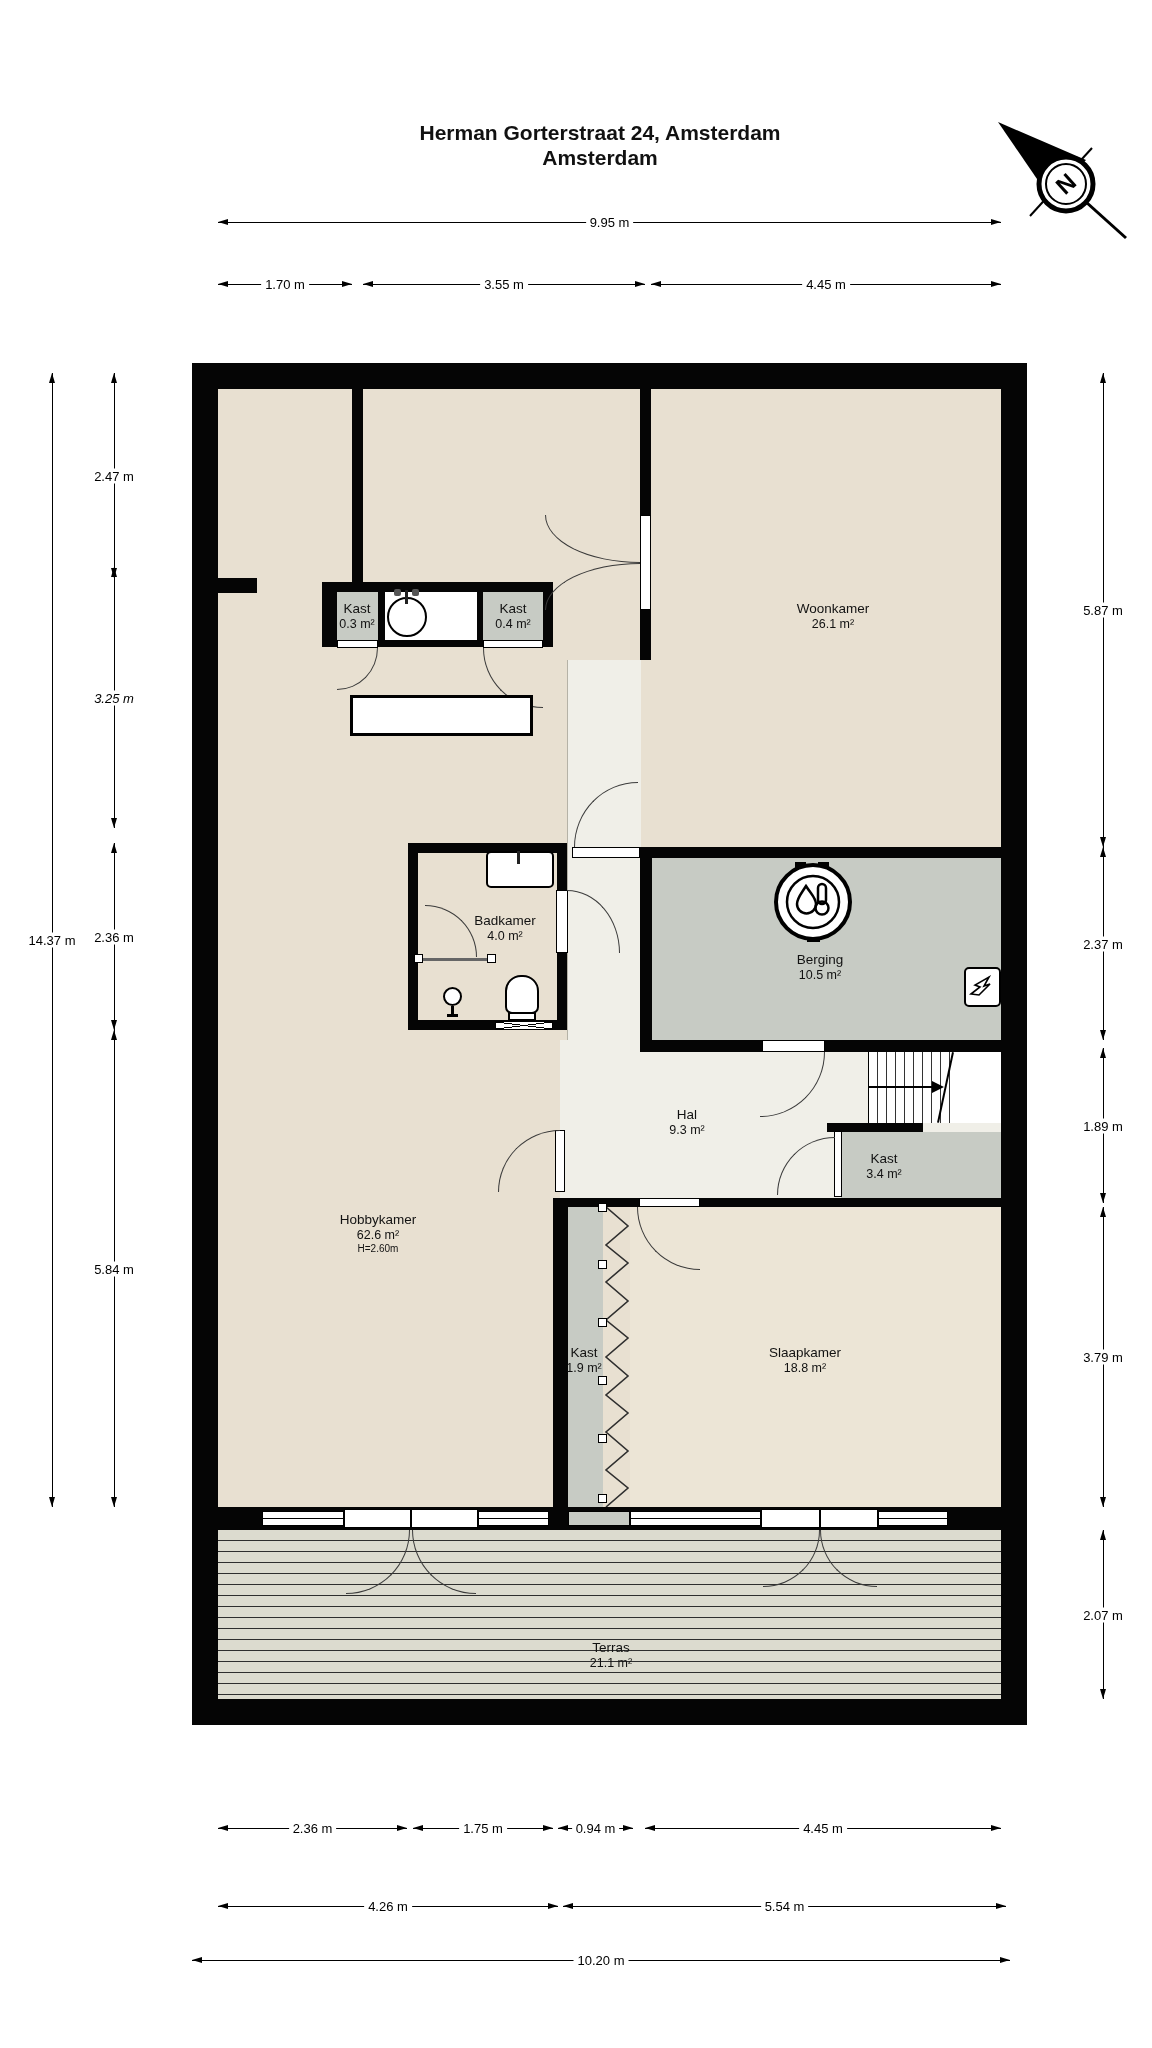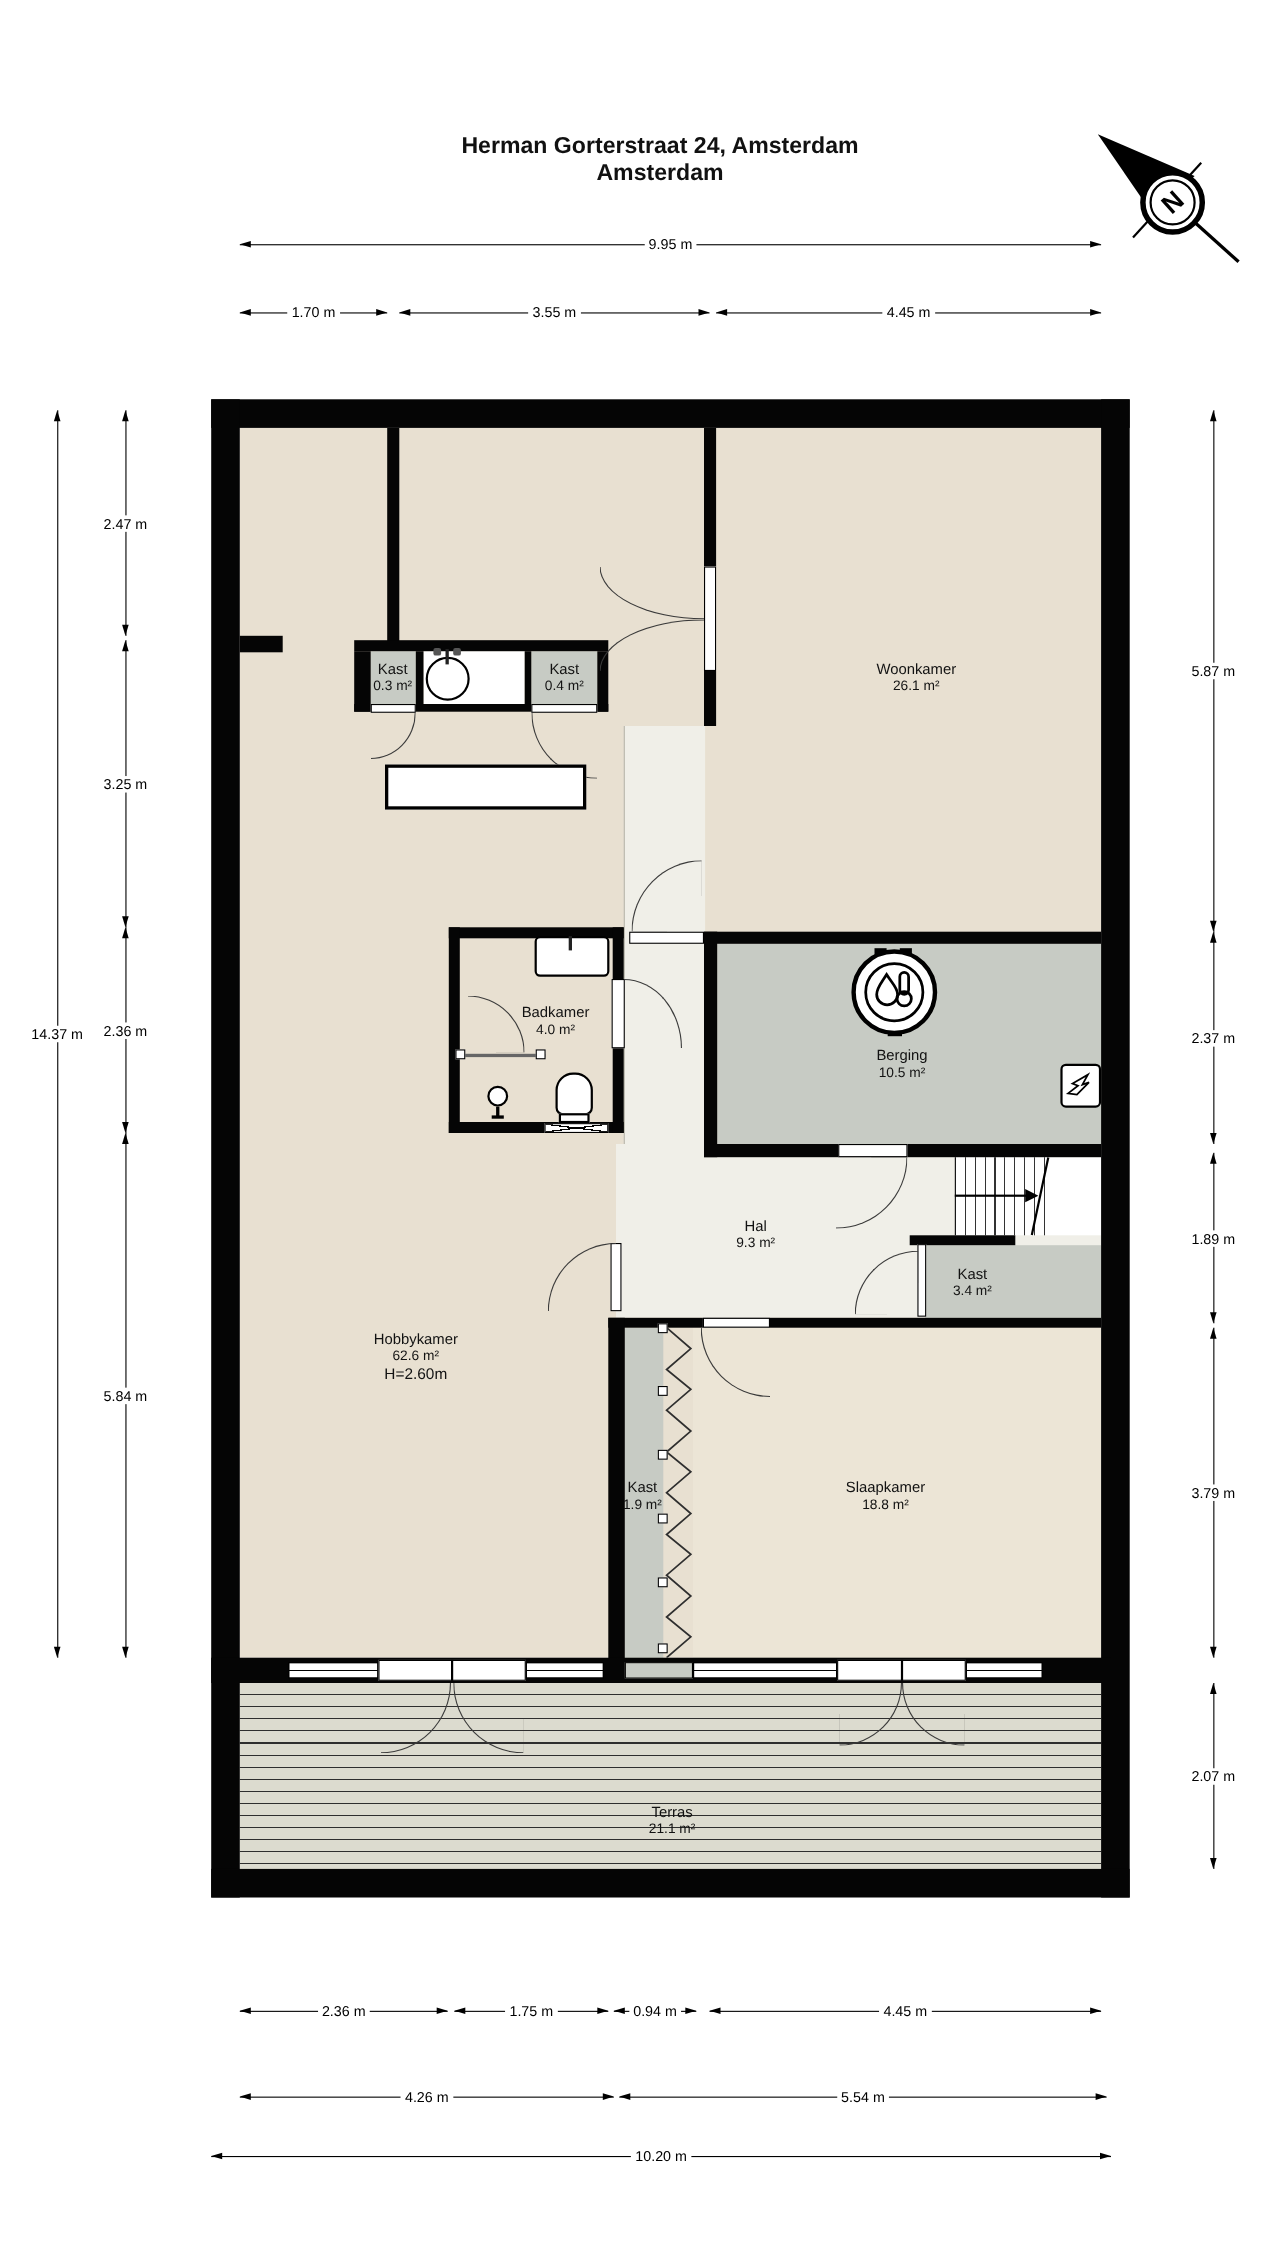--- a/index.html
+++ b/index.html
@@ -203,21 +203,21 @@
     <div>Hal</div>
     <div class="sub">9.3 m²</div>
   </div>
   <div class="rlabel" style="left:884px;top:1166px;">
     <div>Kast</div>
     <div class="sub">3.4 m²</div>
   </div>
   <div class="rlabel" style="left:378px;top:1233px;">
     <div>Hobbykamer</div>
     <div class="sub">62.6 m²</div>
-    <div class="sub" style="font-size:14px;">H=2.60m</div>
+    <div class="sub" style="font-size:10px;">H=2.60m</div>
   </div>
   <div class="rlabel" style="left:584px;top:1360px;">
     <div>Kast</div>
     <div class="sub">1.9 m²</div>
   </div>
   <div class="rlabel" style="left:805px;top:1360px;">
     <div>Slaapkamer</div>
     <div class="sub">18.8 m²</div>
   </div>
   <div class="rlabel" style="left:611px;top:1655px;">
@@ -255,21 +255,21 @@
       <span class="ah t"></span>
       <span class="ah b"></span>
     <span class="dlabel">14.37 m</span>
   </div>
   <div class="dim" style="left:107px;top:373px;width:14px;height:205px;">
     <span class="dline-v"></span>
       <span class="ah t"></span>
       <span class="ah b"></span>
     <span class="dlabel">2.47 m</span>
   </div>
-  <div class="dim" style="left:107px;top:582px;width:14px;height:261px;">
+  <div class="dim" style="left:107px;top:567px;width:14px;height:261px;font-style:italic;">
     <span class="dline-v"></span>
       <span class="ah t"></span>
       <span class="ah b"></span>
     <span class="dlabel">3.25 m</span>
   </div>
   <div class="dim" style="left:107px;top:843px;width:14px;height:187px;">
     <span class="dline-v"></span>
       <span class="ah t"></span>
       <span class="ah b"></span>
     <span class="dlabel">2.36 m</span>

